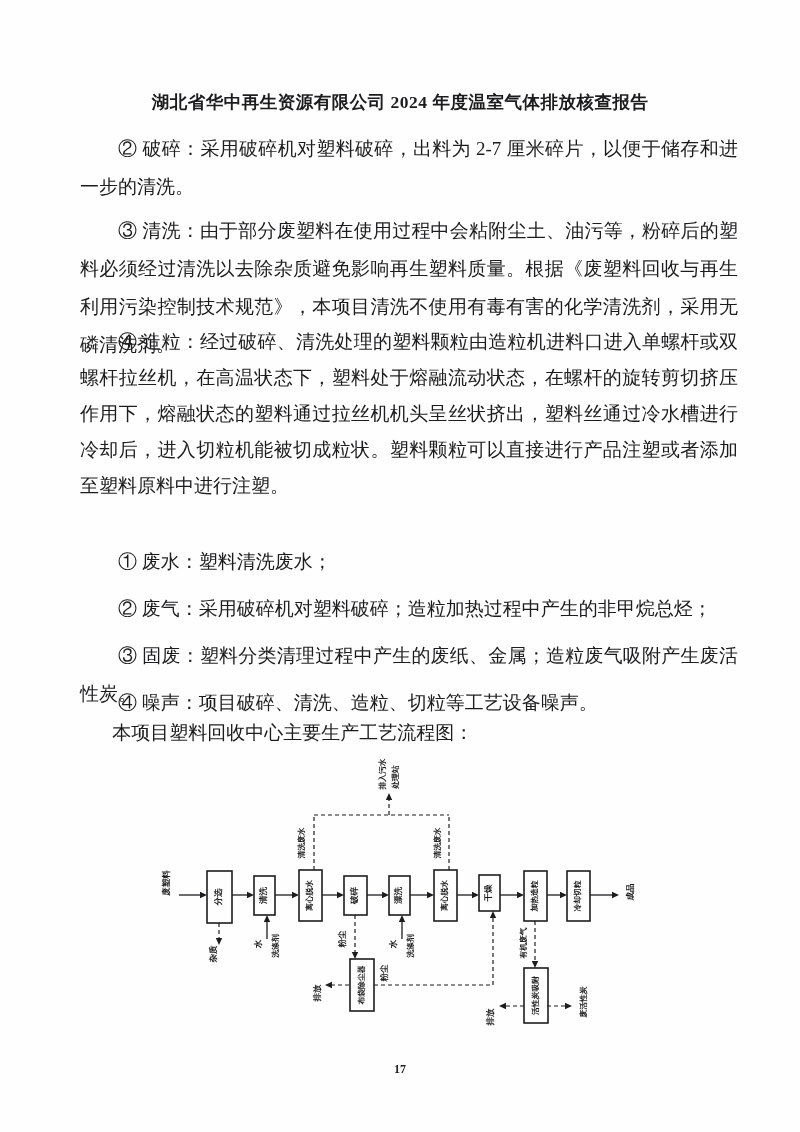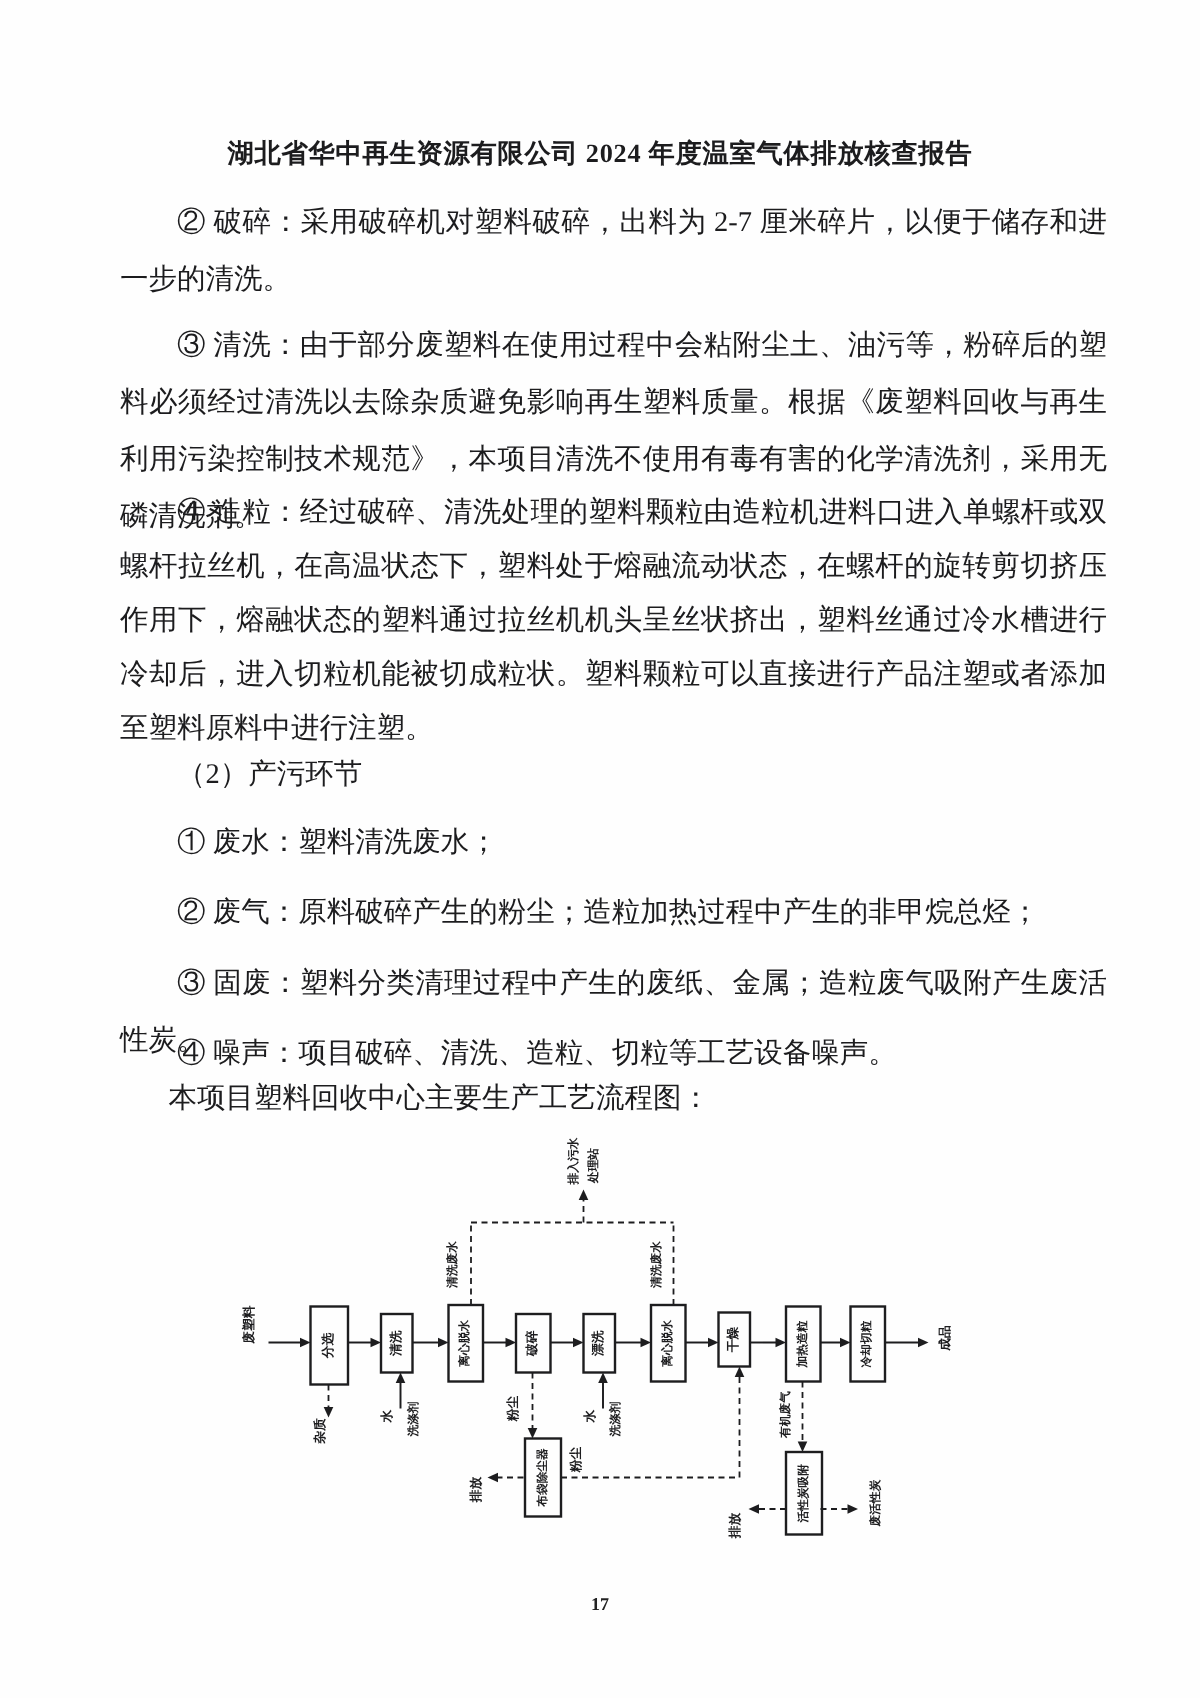--- a/index.html
+++ b/index.html
@@ -48,23 +48,22 @@
 </head>
 <body>
 
 <div class="page">
 
   <div class="header">湖北省华中再生资源有限公司 2024 年度温室气体排放核查报告</div>
 
   <p class="para" style="top:130px">② 破碎：采用破碎机对塑料破碎，出料为 2-7 厘米碎片，以便于储存和进一步的清洗。</p>
   <p class="para" style="top:212px">③ 清洗：由于部分废塑料在使用过程中会粘附尘土、油污等，粉碎后的塑料必须经过清洗以去除杂质避免影响再生塑料质量。根据《废塑料回收与再生利用污染控制技术规范》，本项目清洗不使用有毒有害的化学清洗剂，采用无磷清洗剂。</p>
   <p class="para tight" style="top:324px">④ 造粒：经过破碎、清洗处理的塑料颗粒由造粒机进料口进入单螺杆或双螺杆拉丝机，在高温状态下，塑料处于熔融流动状态，在螺杆的旋转剪切挤压作用下，熔融状态的塑料通过拉丝机机头呈丝状挤出，塑料丝通过冷水槽进行冷却后，进入切粒机能被切成粒状。塑料颗粒可以直接进行产品注塑或者添加至塑料原料中进行注塑。</p>
-  <p class="para" style="top:498px">（2）产污环节</p>
   <p class="para" style="top:543px">① 废水：塑料清洗废水；</p>
-  <p class="para" style="top:590px">② 废气：原料破碎产生的粉尘；造粒加热过程中产生的非甲烷总烃；</p>
+  <p class="para" style="top:590px">② 废气：采用破碎机对塑料破碎；造粒加热过程中产生的非甲烷总烃；</p>
   <p class="para" style="top:684px">④ 噪声：项目破碎、清洗、造粒、切粒等工艺设备噪声。</p>
   <p class="para" style="top:637px">③ 固废：塑料分类清理过程中产生的废纸、金属；造粒废气吸附产生废活性炭。</p>
   <p class="para caption" style="top:714px">本项目塑料回收中心主要生产工艺流程图：</p>
 
   <svg class="flow" width="512" height="292" viewBox="0 0 512 292">
 
     <g>
       <rect class="bx" x="52" y="118" width="25" height="52"></rect>
       <rect class="bx" x="99" y="123" width="21" height="39"></rect>
       <rect class="bx" x="144" y="117" width="23" height="51"></rect>

